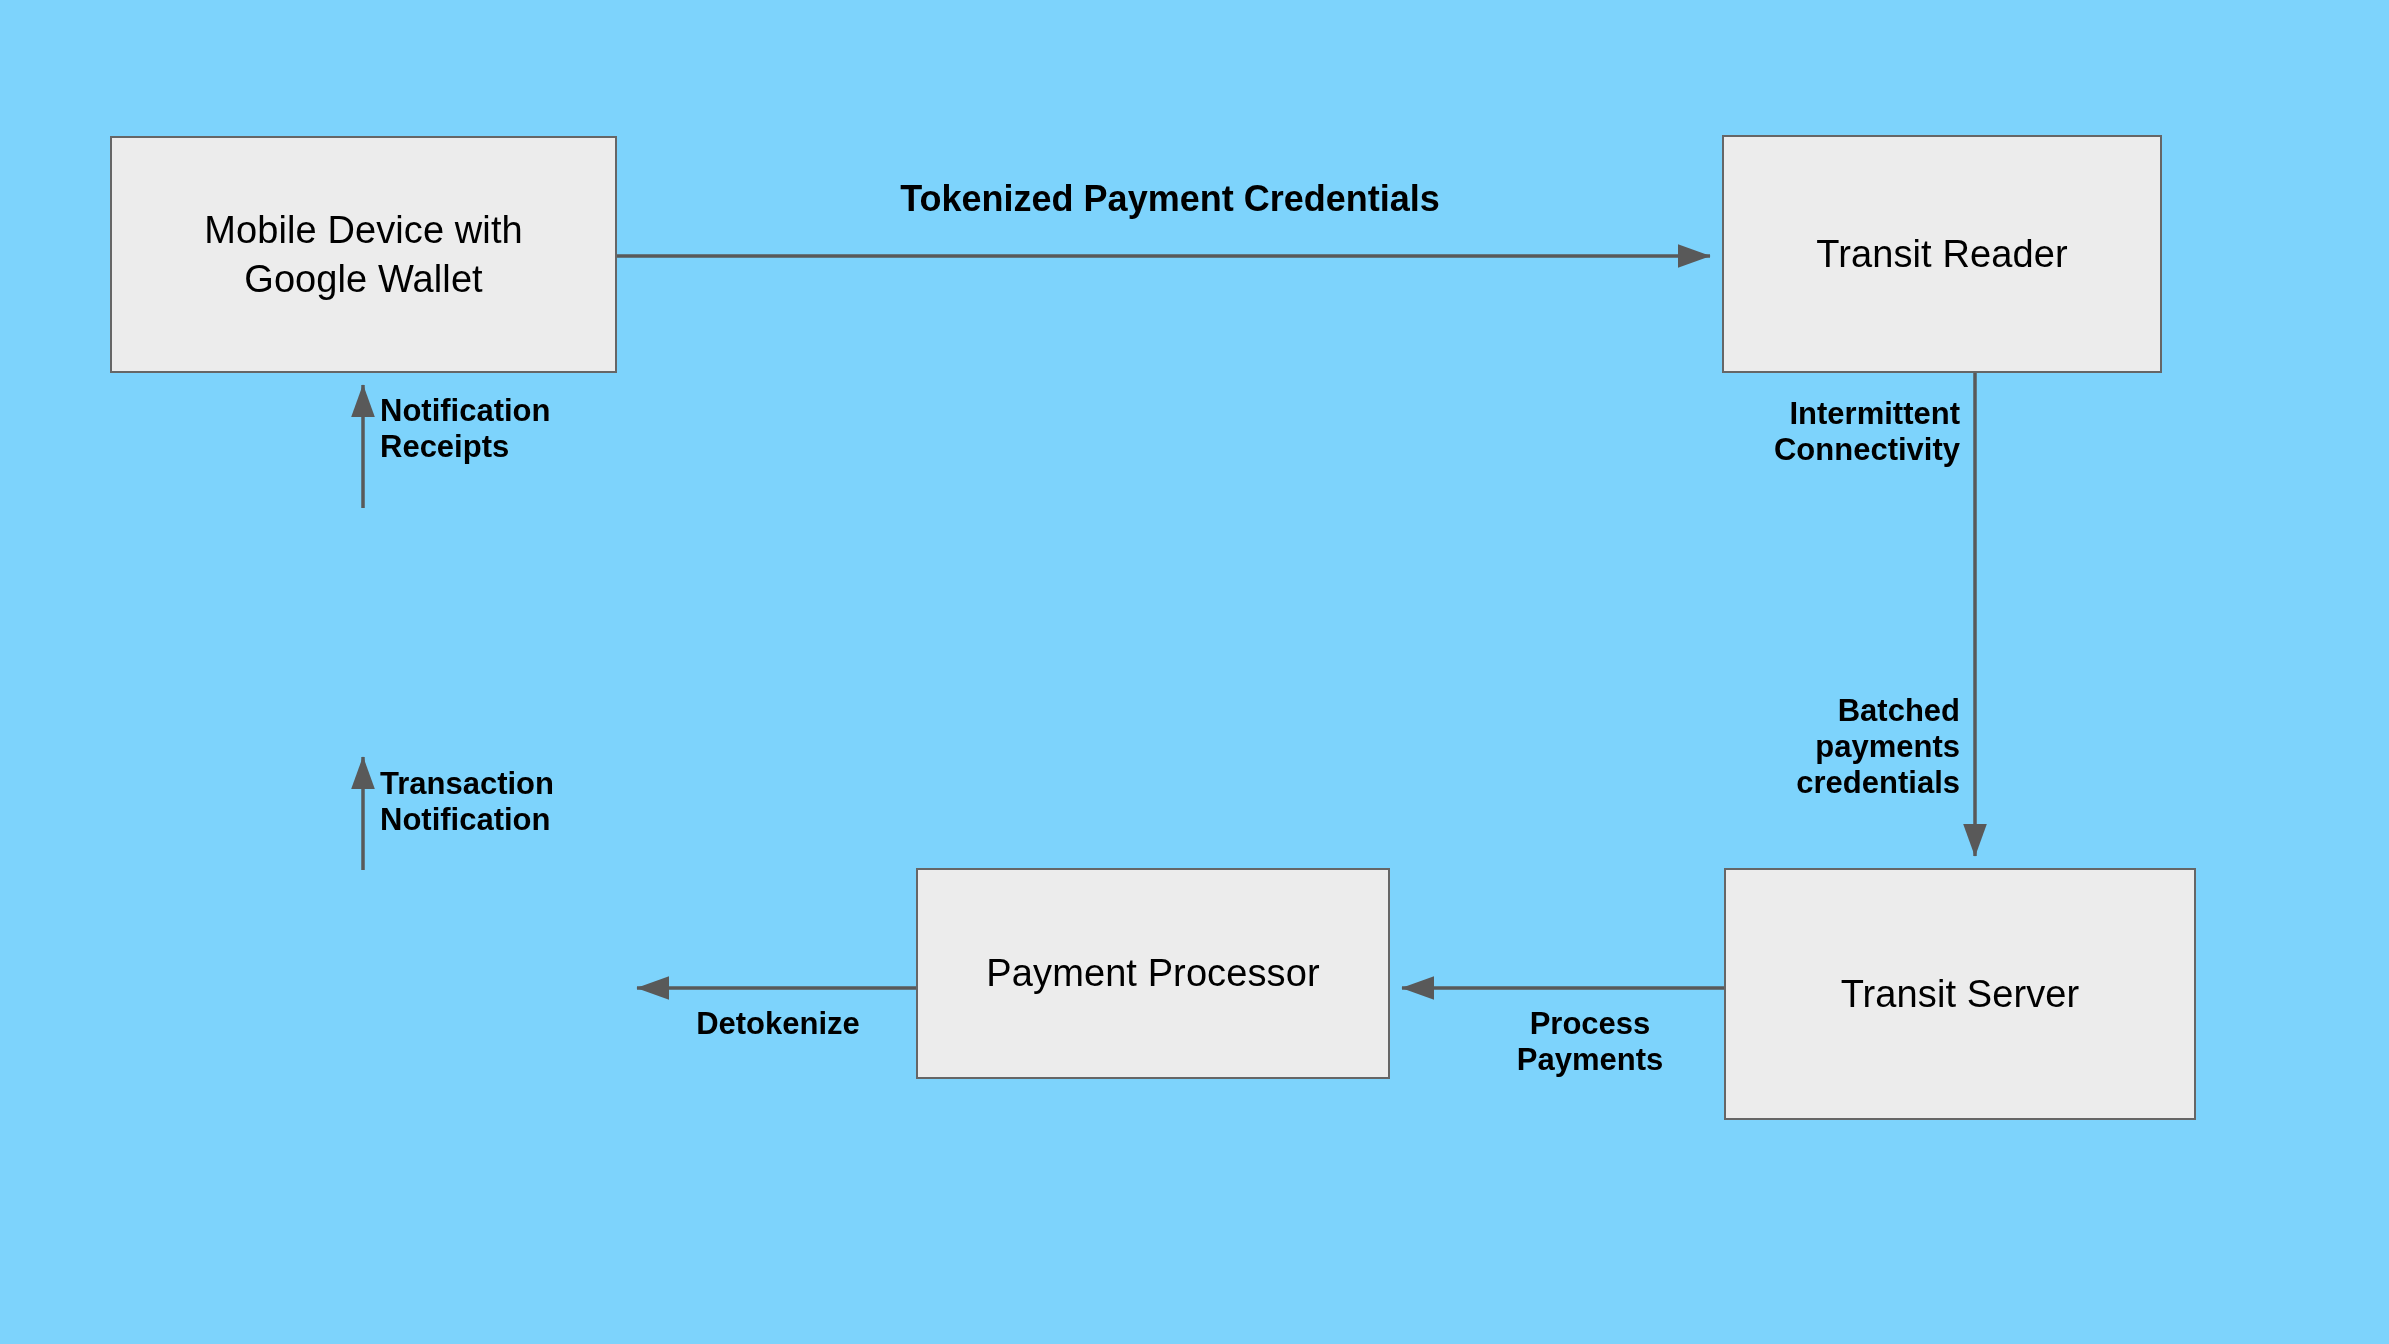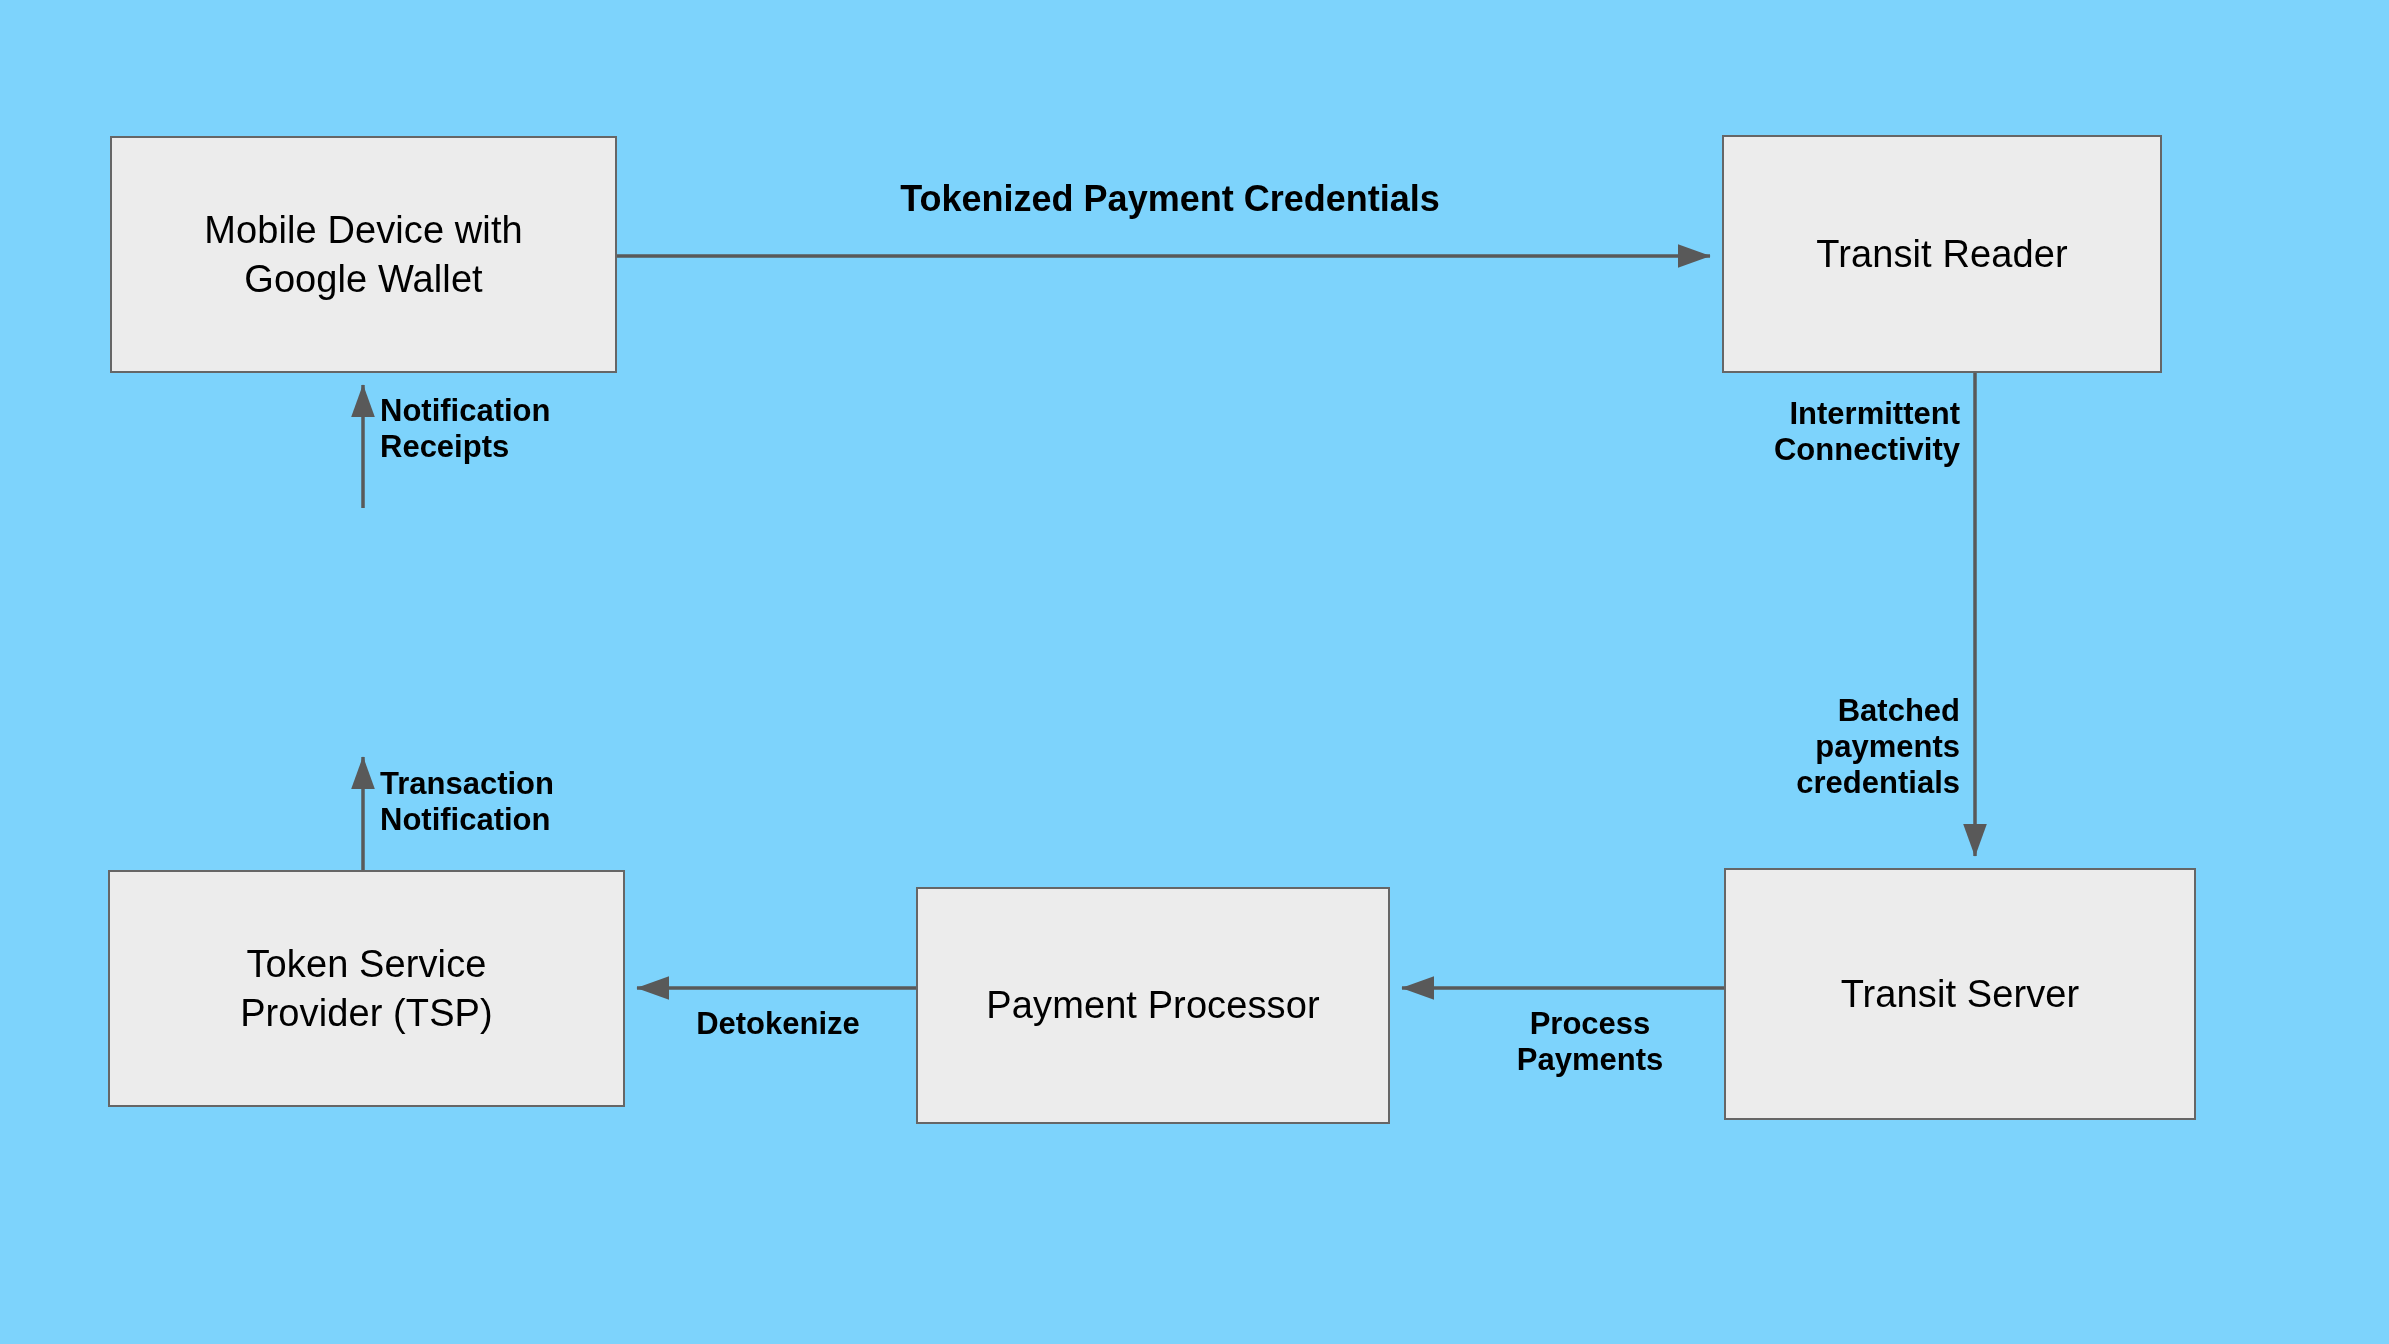--- a/index.html
+++ b/index.html
@@ -91,26 +91,22 @@
 
     <line x1="916" y1="988" x2="637" y2="988" stroke="#595959" stroke-width="3.5" marker-end="url(#arrow-left)"></line>
   </svg>
 
   <div class="node" style="left:110px; top:136px; width:507px; height:237px;">
     <span class="node-label">Mobile Device with
 Google Wallet</span>
   </div>
 
 
-  <div class="node" style="left:108px; top:870px; width:517px; height:237px;">
-    <span class="node-label">Token Service
-Provider (TSP)</span>
-  </div>
 
-  <div class="node" style="left:916px; top:887px; width:474px; height:237px;">
+  <div class="node" style="left:916px; top:868px; width:474px; height:211px;">
     <span class="node-label">Payment Processor</span>
   </div>
 
   <div class="node" style="left:1722px; top:135px; width:440px; height:238px;">
     <span class="node-label">Transit Reader</span>
   </div>
 
   <div class="node" style="left:1724px; top:868px; width:472px; height:252px;">
     <span class="node-label">Transit Server</span>
   </div>

